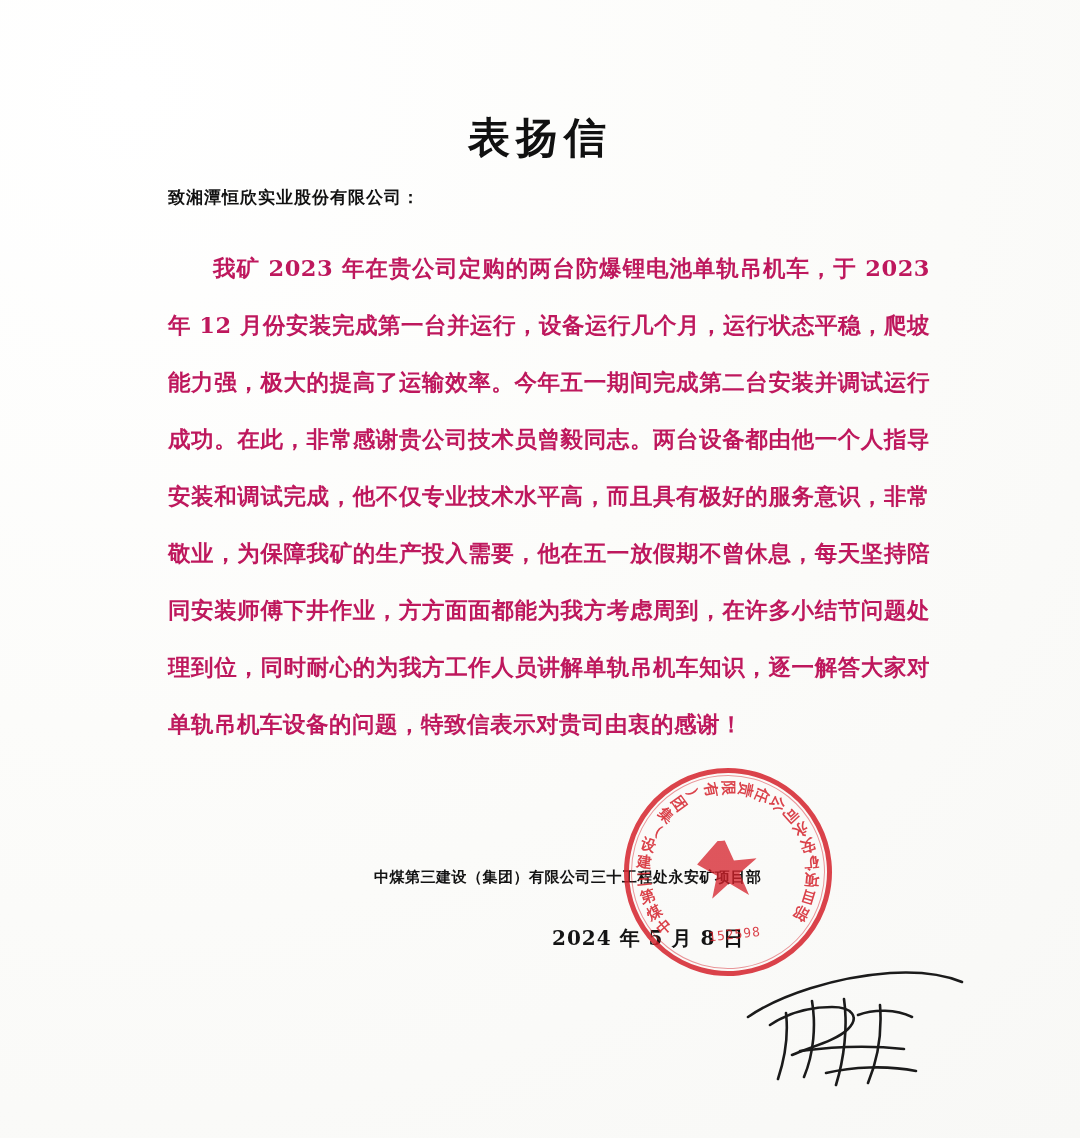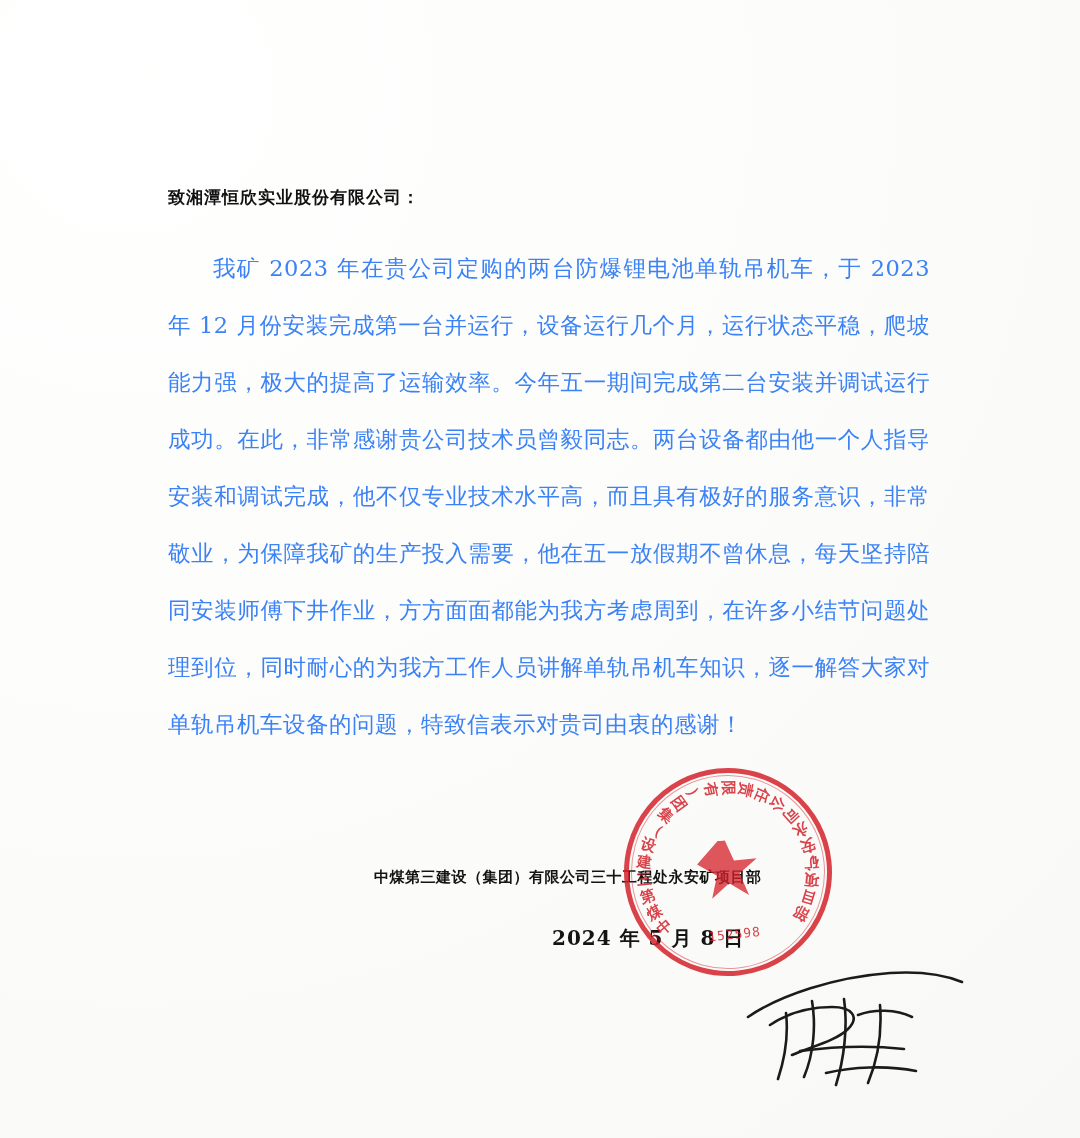--- a/index.html
+++ b/index.html
@@ -57,22 +57,22 @@
   .body-text {
     position: absolute;
     top: 240px;
     left: 168px;
     width: 762px;
     font-size: 22.5px;
     line-height: 57px;
     text-align: justify;
     text-justify: inter-character;
     letter-spacing: 0.5px;
-    font-weight: 400;
-    color: #3b82f6;
+    font-weight: 700;
+    color: #be185d;
   }
   .body-text p {
     margin: 0;
     text-indent: 2em;
   }
 
   .signature-block {
     position: absolute;
     top: 868px;
     left: 0;
@@ -170,20 +170,21 @@
     height: 140px;
     pointer-events: none;
   }
 </style>
 </head>
 <body>
 
 <div class="page">
   <div class="paper-tint"></div>
 
+  <div class="doc-title">表扬信</div>
 
   <div class="salutation">致湘潭恒欣实业股份有限公司：</div>
 
   <div class="body-text">
     <p>我矿 2023 年在贵公司定购的两台防爆锂电池单轨吊机车，于 2023 年 12 月份安装完成第一台并运行，设备运行几个月，运行状态平稳，爬坡能力强，极大的提高了运输效率。今年五一期间完成第二台安装并调试运行成功。在此，非常感谢贵公司技术员曾毅同志。两台设备都由他一个人指导安装和调试完成，他不仅专业技术水平高，而且具有极好的服务意识，非常敬业，为保障我矿的生产投入需要，他在五一放假期不曾休息，每天坚持陪同安装师傅下井作业，方方面面都能为我方考虑周到，在许多小结节问题处理到位，同时耐心的为我方工作人员讲解单轨吊机车知识，逐一解答大家对单轨吊机车设备的问题，特致信表示对贵司由衷的感谢！</p>
   </div>
 
   <div class="signature-block">
     <div class="sig-org">中煤第三建设（集团）有限公司三十工程处永安矿项目部</div>
     <div class="sig-date">2024 年 5 月 8 日</div>

